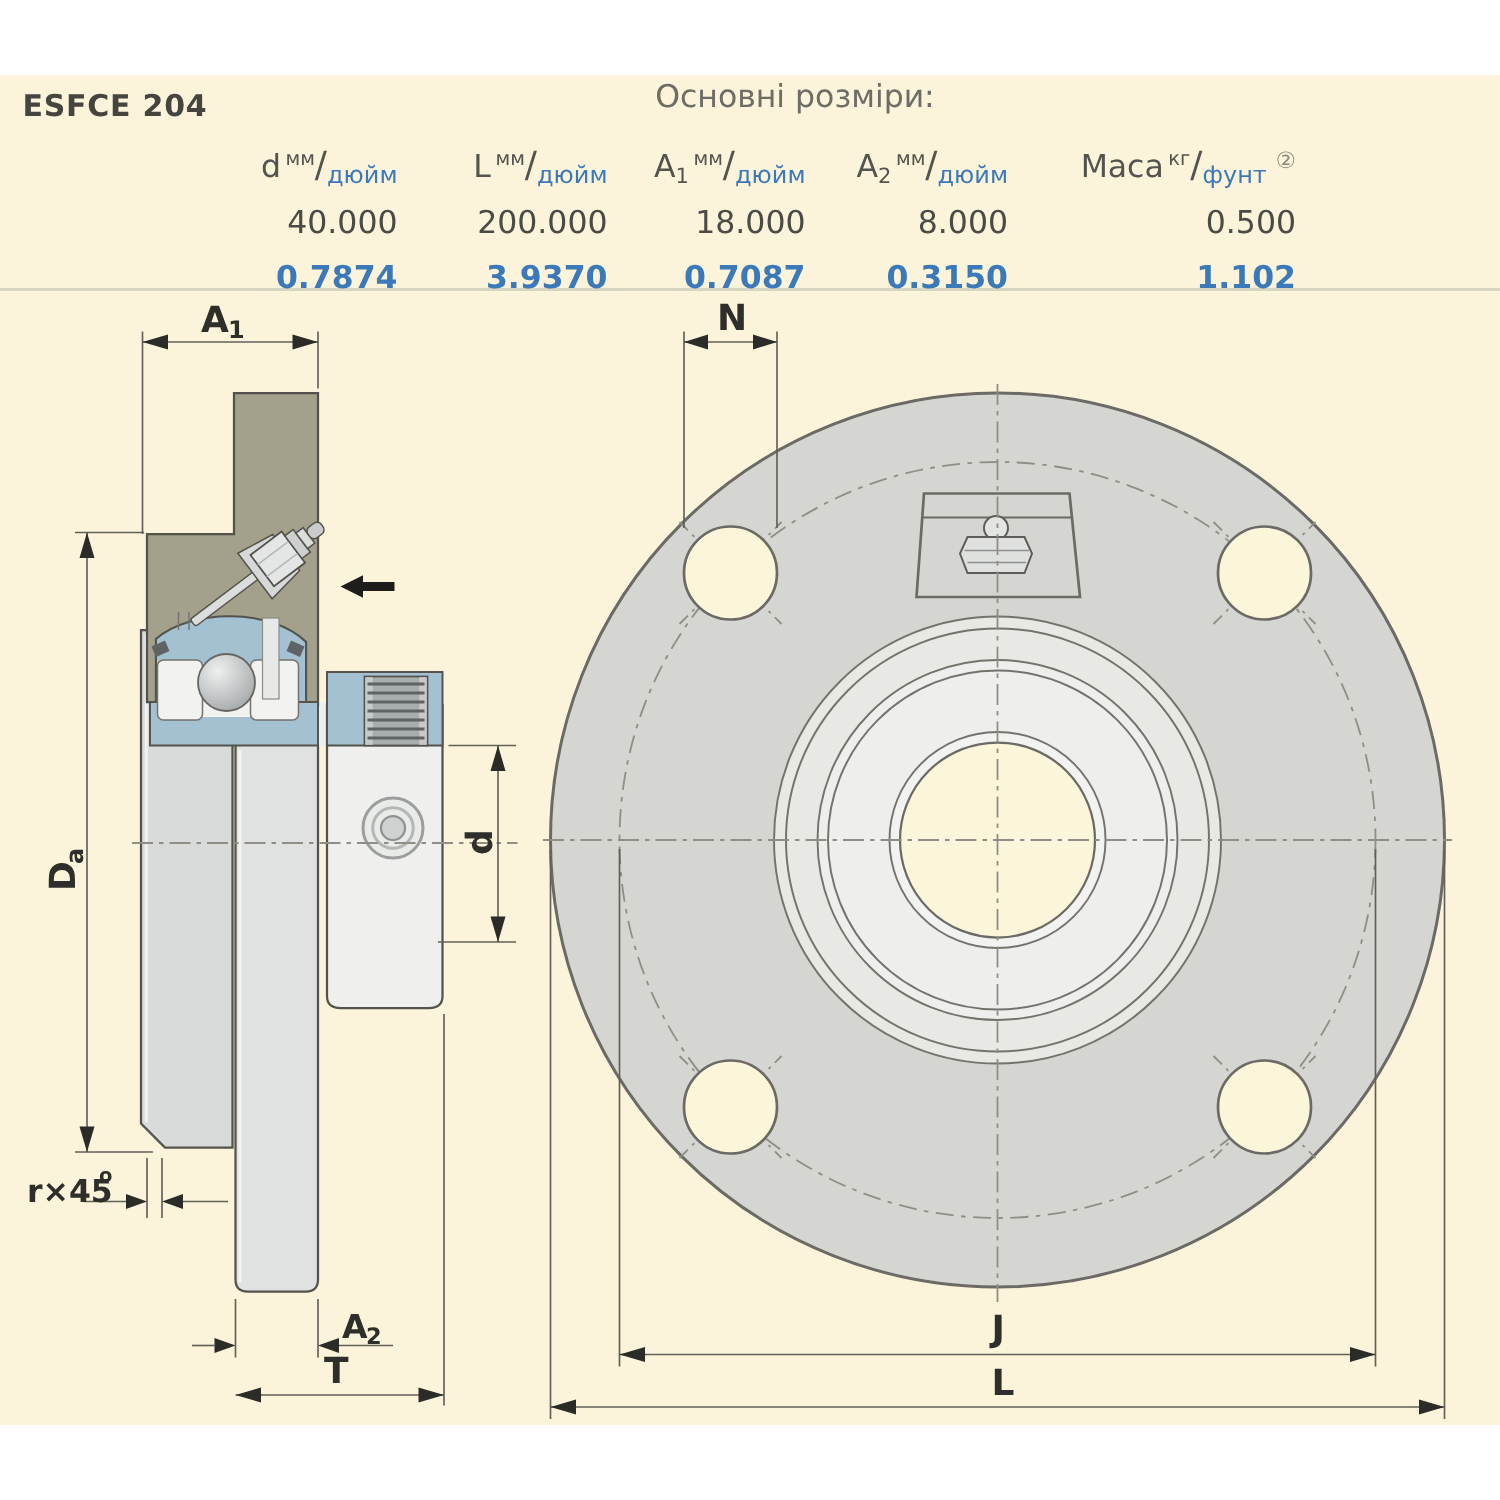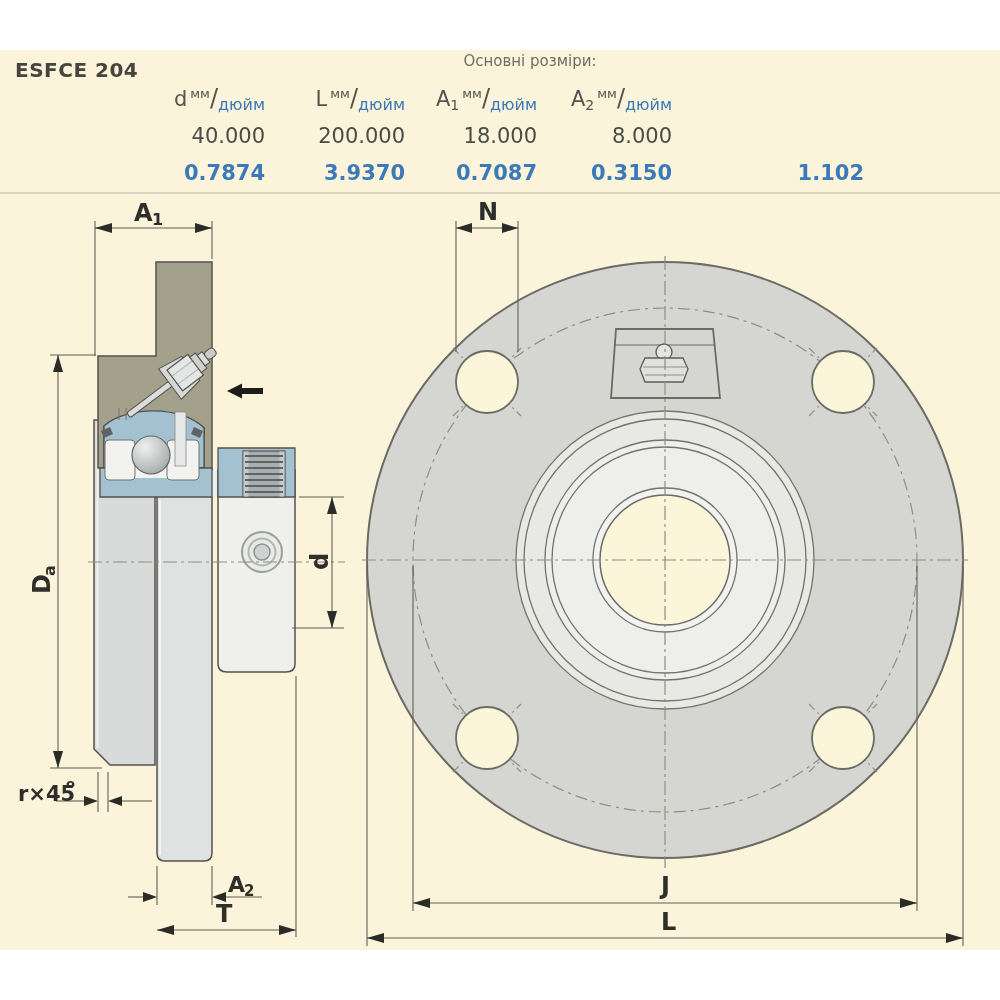--- a/index.html
+++ b/index.html
@@ -3,22 +3,22 @@
 <meta charset="utf-8">
 <style>
   html,body{margin:0;padding:0;width:1000px;height:1000px;overflow:hidden;background:#ffffff;
             font-family:"DejaVu Sans","Liberation Sans",sans-serif;}
   .page{position:relative;width:1000px;height:1000px;}
   .cream-band{position:absolute;left:0;top:50px;width:1000px;height:900px;background:#fbf4da;}
   .divider{position:absolute;left:0;top:192px;width:1000px;border-top:2px solid #d9d5c3;}
 
   
   .part-number{position:absolute;left:15px;top:58px;font-size:20px;font-weight:bold;color:#45443f;letter-spacing:.5px;}
-  .table-title{position:absolute;left:250px;top:52px;width:560px;text-align:center;font-size:15px;color:#6e6d65;}
-  .trow{position:absolute;left:135px;display:grid;grid-template-columns:130px 140px 132px 135px 192px;}
+  .table-title{position:absolute;left:250px;top:52px;width:560px;text-align:center;font-size:21px;color:#6e6d65;}
+  .trow{position:absolute;left:135px;display:grid;grid-template-columns:130px 140px 132px 135px 192px;margin-top:12px;}
   .trow .cell{text-align:right;white-space:nowrap;}
   .hdr-row{top:84px;}
   .row-mm{top:124px;font-size:21px;color:#4b4b46;}
   .row-inch{top:161px;font-size:21px;color:#3b79b8;font-weight:bold;}
   .sym{font-size:21px;color:#54544e;}
   .symsub{font-size:14px;color:#54544e;position:relative;top:4px;}
   .utop{font-size:13px;color:#54544e;position:relative;top:-8px;margin-left:3px;}
   .slash{font-size:24px;color:#54544e;}
   .ubot{font-size:16px;color:#3b79b8;position:relative;top:4px;}
   .note{font-size:15px;color:#8b8a80;position:relative;top:-6px;margin-left:6px;}
@@ -49,27 +49,31 @@
     </div>
     <div class="cell">
       <span class="sym">L</span><span class="symsub"></span><span class="utop">мм</span><span class="slash">/</span><span class="ubot">дюйм</span>
     </div>
     <div class="cell">
       <span class="sym">A</span><span class="symsub">1</span><span class="utop">мм</span><span class="slash">/</span><span class="ubot">дюйм</span>
     </div>
     <div class="cell">
       <span class="sym">A</span><span class="symsub">2</span><span class="utop">мм</span><span class="slash">/</span><span class="ubot">дюйм</span>
     </div>
+    <div class="cell">
+      <span class="sym">Маса</span><span class="utop">кг</span><span class="slash">/</span><span class="ubot">фунт</span><span class="note">②</span>
+    </div>
   </div>
 
   <div class="trow row-mm">
     <div class="cell">40.000</div>
     <div class="cell">200.000</div>
     <div class="cell">18.000</div>
     <div class="cell">8.000</div>
+    <div class="cell">0.500</div>
   </div>
 
   <div class="trow row-inch">
     <div class="cell">0.7874</div>
     <div class="cell">3.9370</div>
     <div class="cell">0.7087</div>
     <div class="cell">0.3150</div>
     <div class="cell">1.102</div>
   </div>
 

